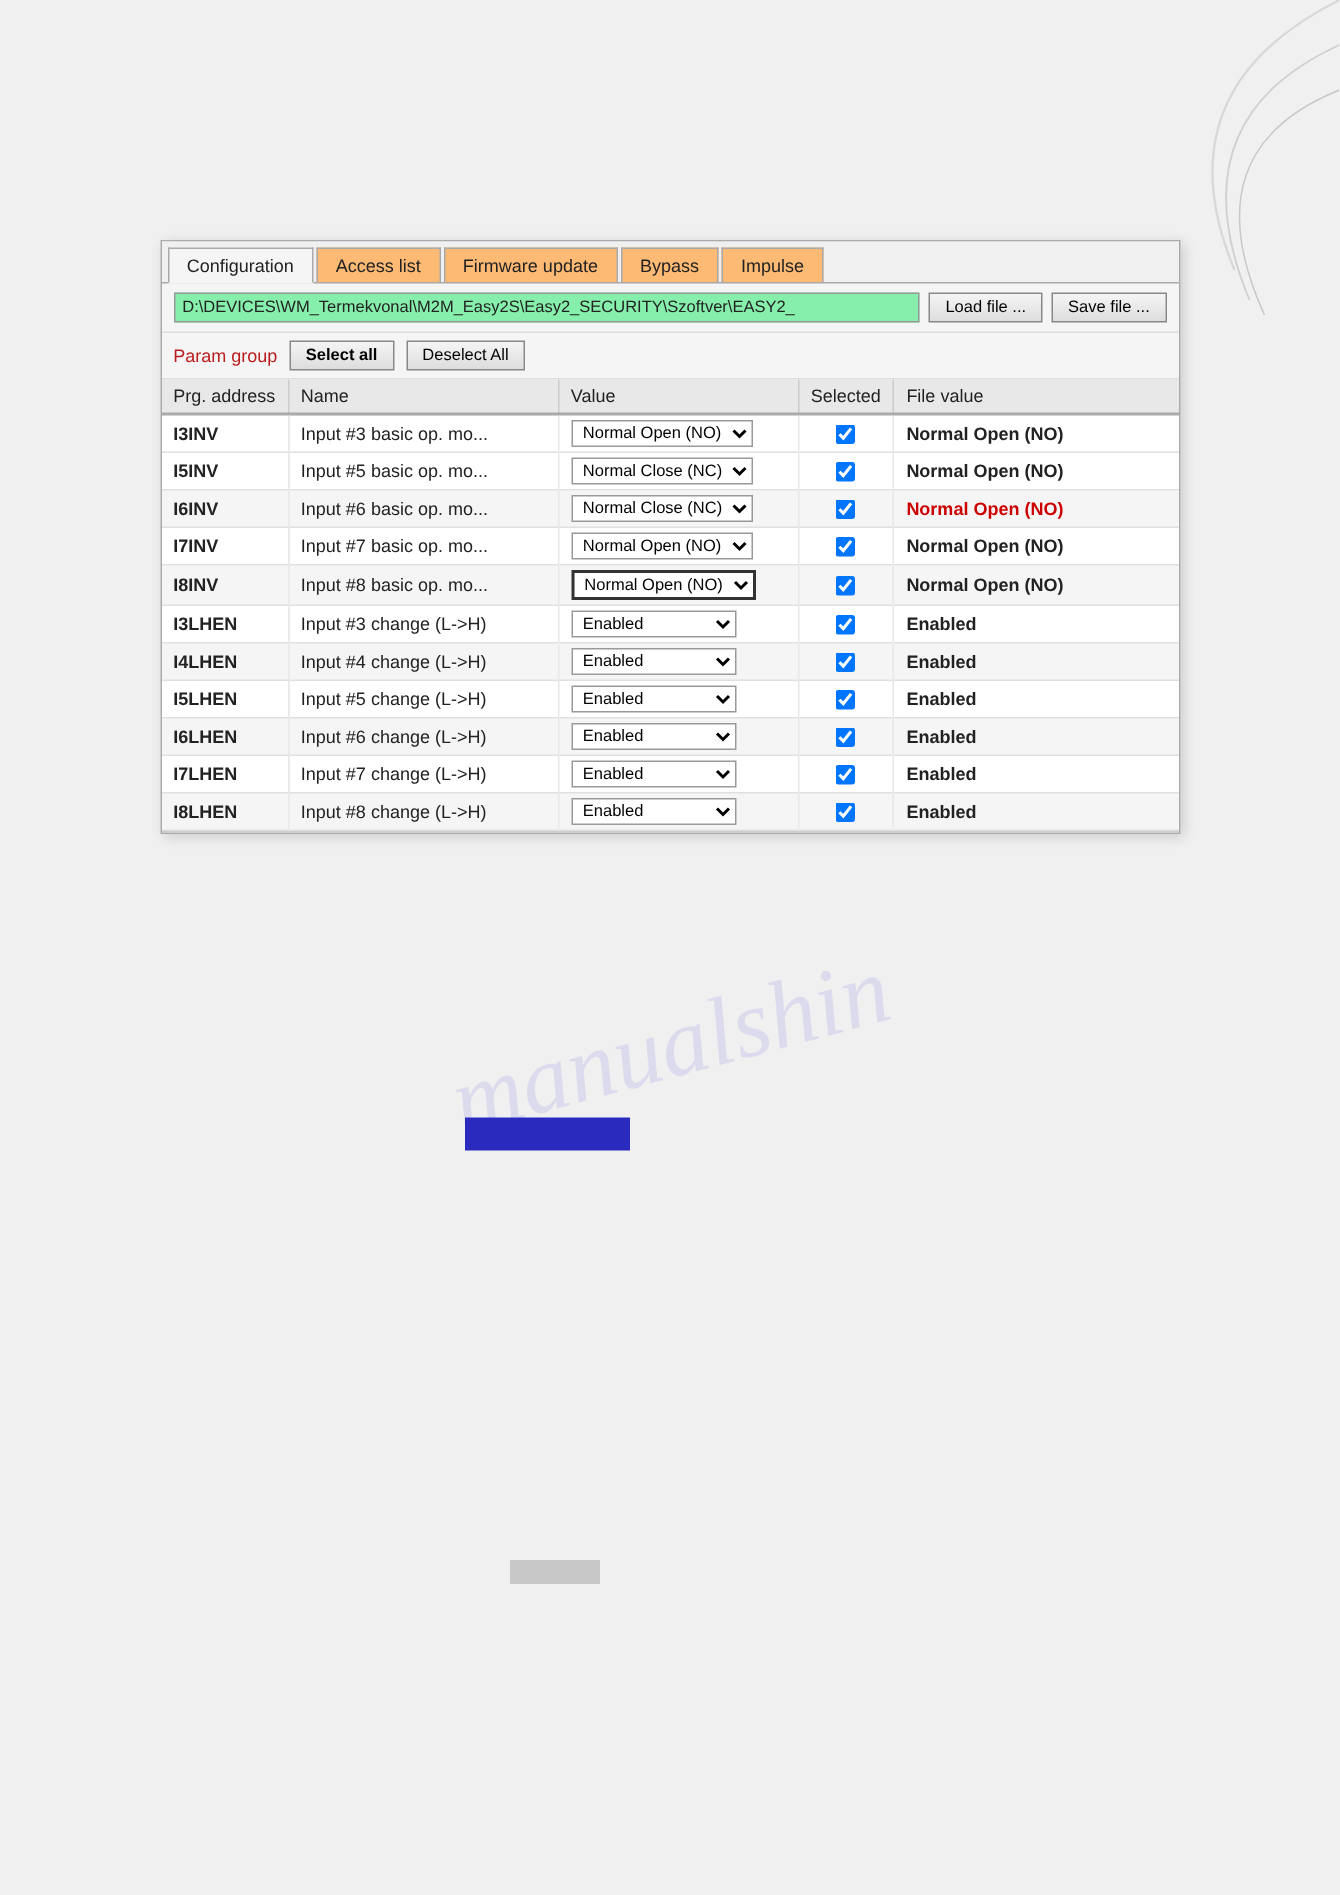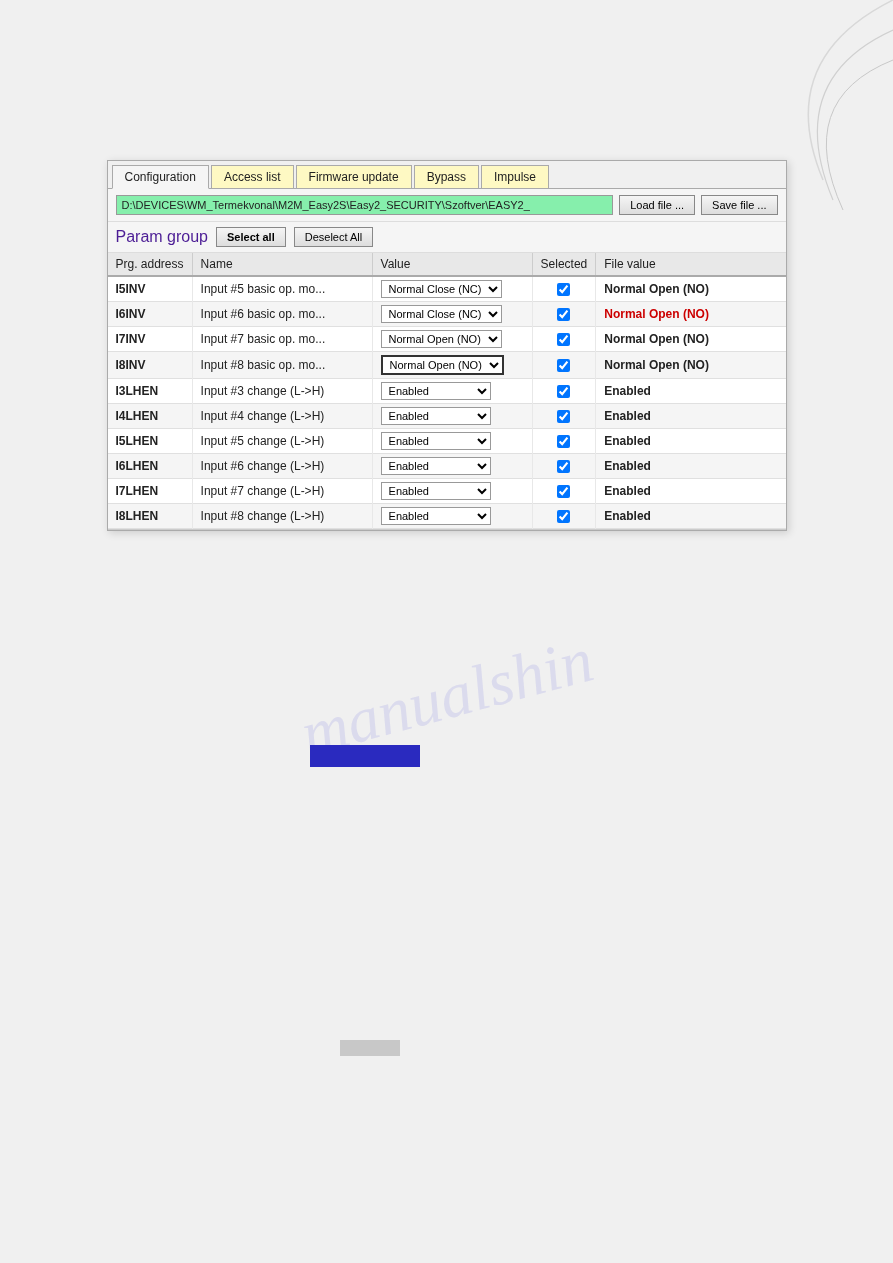--- a/index.html
+++ b/index.html
@@ -28,21 +28,21 @@
       display: flex;
       background: #f0f0f0;
       border-bottom: 1px solid #aaa;
       padding-top: 4px;
       padding-left: 4px;
     }
     .tab {
       padding: 4px 12px;
       border: 1px solid #aaa;
       border-bottom: none;
-      background: #fef9c3;
+      background: #fdba74;
       cursor: pointer;
       margin-right: 2px;
       font-size: 12px;
       color: #222;
     }
     .tab.active {
       background: #f5f5f5;
       font-weight: normal;
       border-bottom: 1px solid #f5f5f5;
       margin-bottom: -1px;
@@ -75,22 +75,22 @@
 
     
     .param-row {
       display: flex;
       align-items: center;
       padding: 5px 8px;
       gap: 8px;
       border-bottom: 1px solid #ddd;
     }
     .param-label {
-      font-size: 16px;
-      color: #4c1d95;
+      font-size: 12px;
+      color: #b91c1c;
       white-space: nowrap;
     }
     .param-select {
       flex: 1;
       border: 1px solid #999;
       padding: 3px 5px;
       font-size: 12px;
       background: white;
     }
     .select-all-btn {
@@ -288,20 +288,35 @@
       <thead>
         <tr>
           <th>Prg. address</th>
           <th>Name</th>
           <th>Value</th>
           <th>Selected</th>
           <th>File value</th>
         </tr>
       </thead>
       <tbody id="table-body">
+      <tr style="background: rgb(255, 255, 255);">
+            <td class="td-addr">I3INV</td>
+            <td class="td-name">Input #3 basic op. mo...</td>
+            <td class="td-value">
+              <div class="value-select-wrap">
+                <select class="value-select"><option>Normal Open (NO)</option></select>
+              </div>
+            </td>
+            <td class="td-selected">
+              <div class="checkbox-cell">
+                <input type="checkbox" checked="" style="">
+              </div>
+            </td>
+            <td class="td-filevalue">Normal Open (NO)</td>
+          </tr>
           <tr style="background: rgb(255, 255, 255);">
             <td class="td-addr">I5INV</td>
             <td class="td-name">Input #5 basic op. mo...</td>
             <td class="td-value">
               <div class="value-select-wrap">
                 <select class="value-select"><option>Normal Close (NC)</option></select>
               </div>
             </td>
             <td class="td-selected">
               <div class="checkbox-cell">

